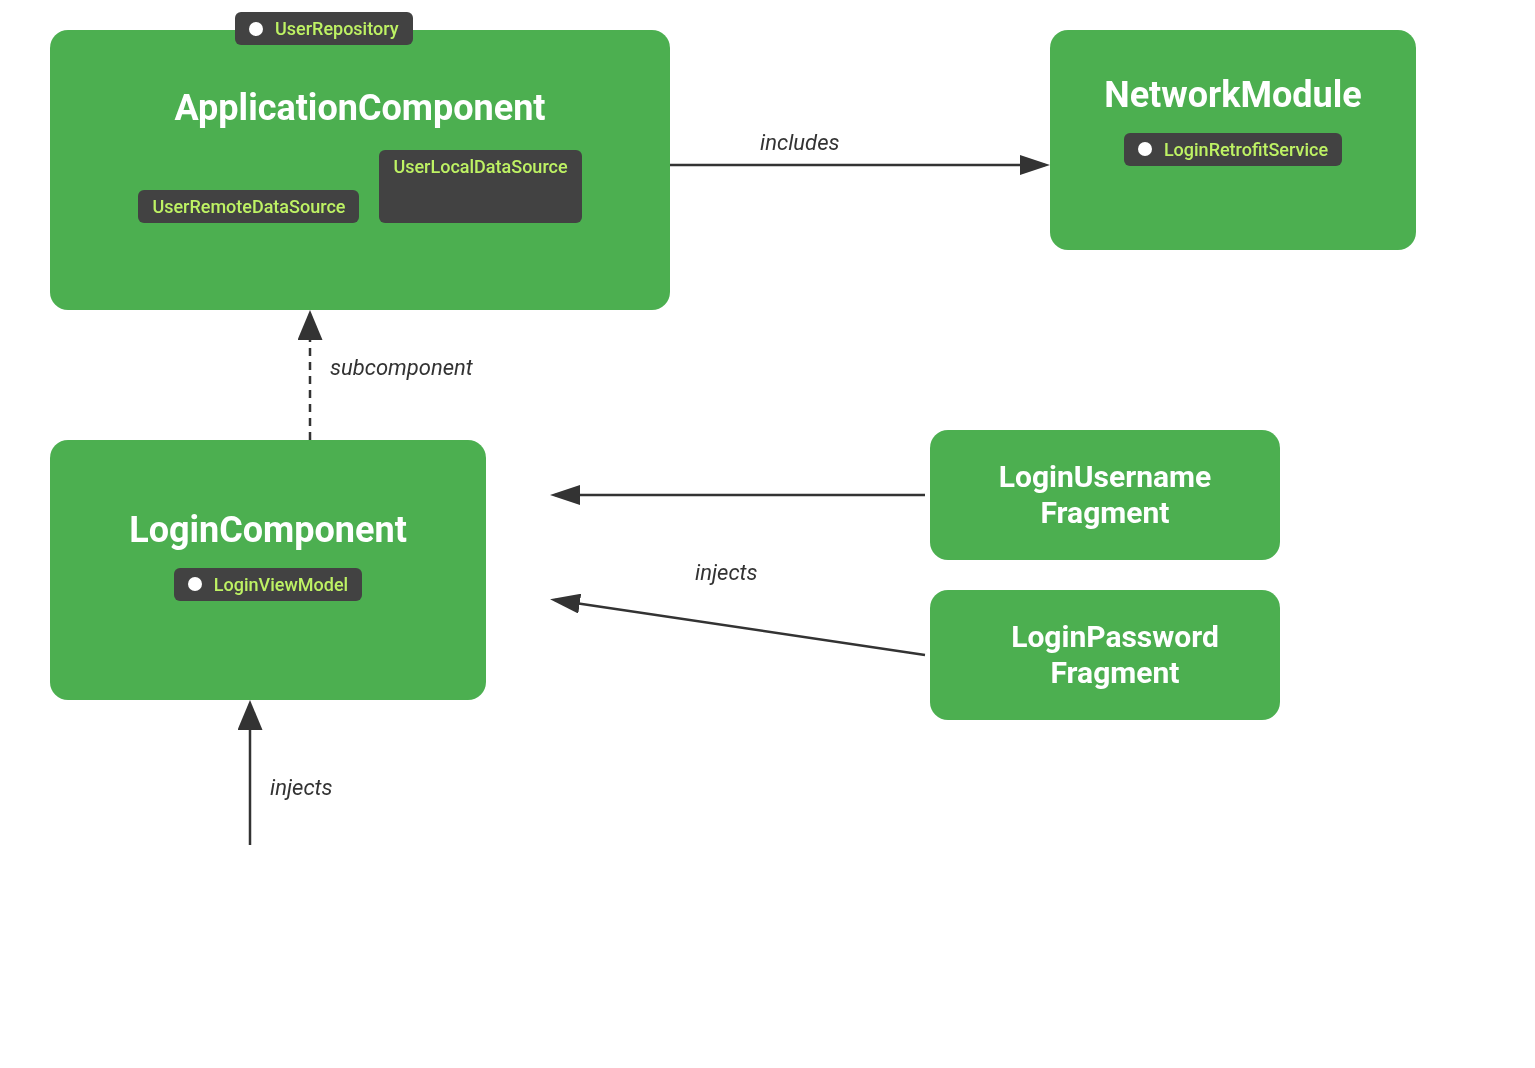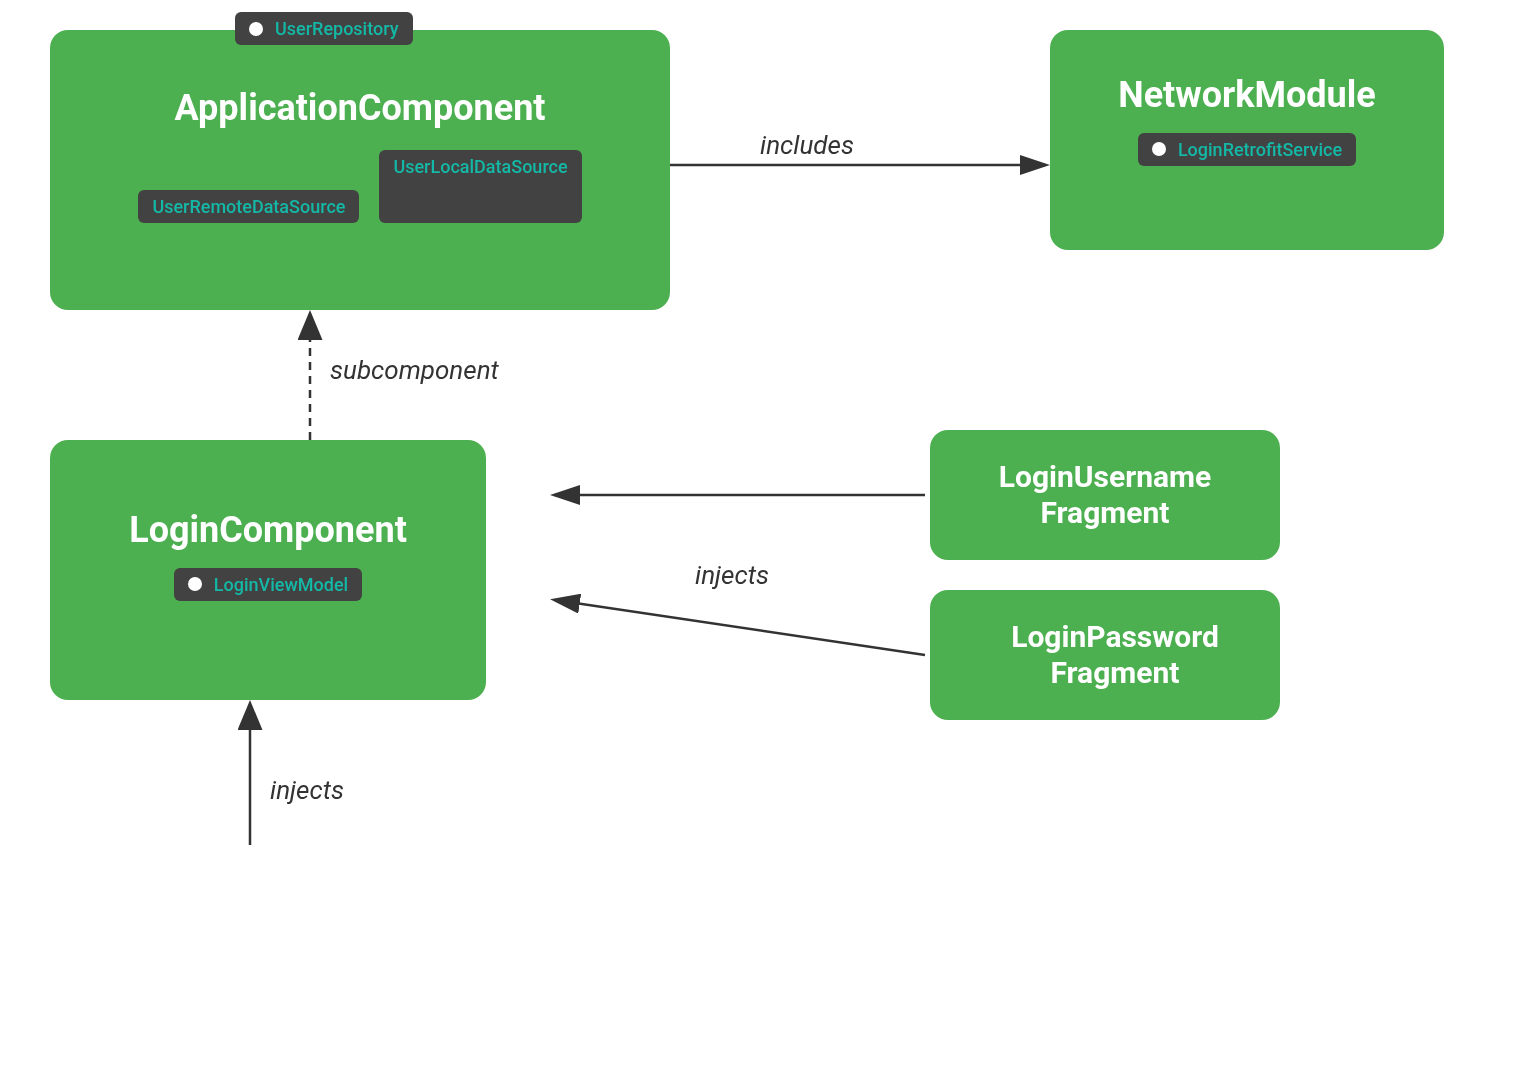--- a/index.html
+++ b/index.html
@@ -33,41 +33,41 @@
       color: #fff;
       font-size: 36px;
       font-weight: bold;
       text-align: center;
       line-height: 1.2;
     }
 
     
     .dark-badge {
       background: #424242;
-      color: #14b8a6;
+      color: #bef264;
       border-radius: 6px;
       padding: 6px 14px;
       font-size: 18px;
       font-weight: 500;
       white-space: nowrap;
       position: absolute;
     }
 
     .dot {
       width: 18px;
       height: 18px;
       background: #fff;
       border-radius: 50%;
       position: absolute;
     }
 
     
     .arrow-label {
       position: absolute;
-      font-size: 26px;
+      font-size: 22px;
       color: #333;
       font-style: italic;
     }
 
     
     .arrows-svg {
       position: absolute;
       top: 0;
       left: 0;
       width: 1535px;
@@ -118,21 +118,21 @@
       <div class="dark-badge" style="position:relative; top:auto; left:auto;">
         <span>UserLocalDataSource</span>
       </div>
     </div>
   </div>
 
   <div class="arrow-label" style="left:760px; top:130px;">
     <span>includes</span>
   </div>
 
-  <div class="green-box" style="left:1050px; top:30px; width:394px; height:220px;">
+  <div class="green-box" style="left:1050px; top:30px; width:366px; height:220px;">
     <span class="box-title" style="margin-top:-40px;">NetworkModule</span>
 
     <div class="dark-badge" style="position:relative; top:auto; left:auto; margin-top:15px; display:flex; align-items:center; gap:8px;">
       <span class="dot" style="position:relative; width:14px; height:14px; margin-right:4px;"></span>
       <span>LoginRetrofitService</span>
     </div>
   </div>
 
   <div class="arrow-label" style="left:330px; top:355px;">
     <span>subcomponent</span>

